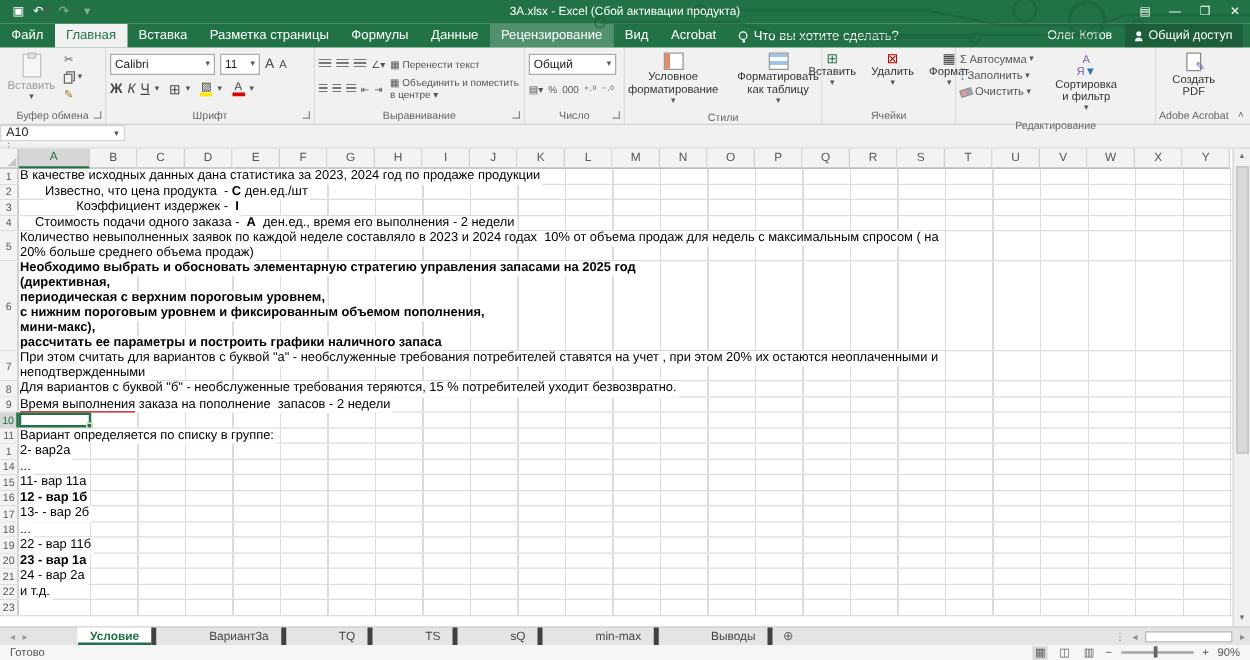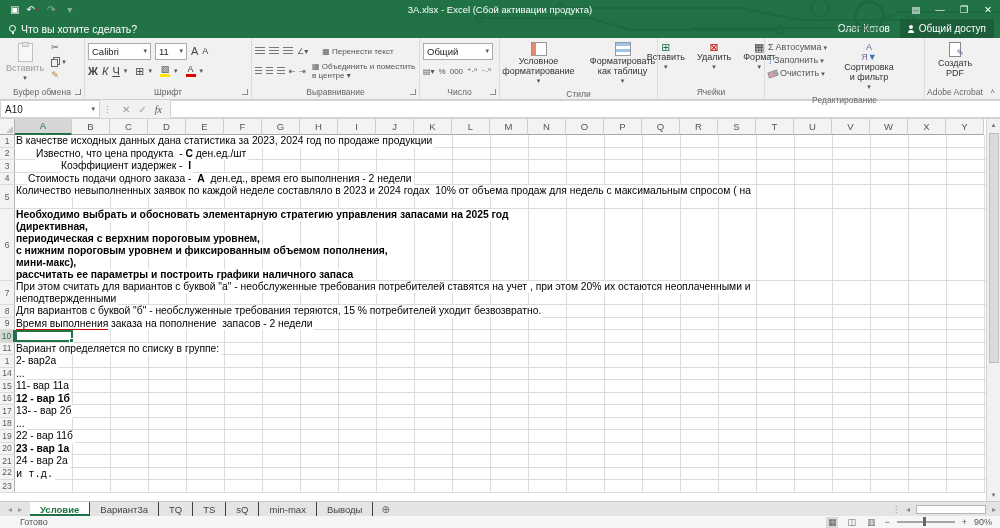--- a/index.html
+++ b/index.html
@@ -68,21 +68,21 @@
   .mag-ic::after { content:''; position:absolute; width:5px; height:2px; background:#2e75b6;
     right:-4px; bottom:-2px; transform:rotate(45deg); }
   .erase-ic { width:10px; height:6px; background:linear-gradient(90deg,#e498a3 50%,#9aa7b8 50%);
     transform:rotate(-18deg); border:1px solid #888; }
   .fill-dn { border-top:1px solid #555; font-size:8px; line-height:9px; color:#2e75b6; padding-top:1px; }
   .pdf-ic { width:12px; height:15px; background:#fff; border:1px solid #888; position:relative; margin-bottom:1px; }
   .pdf-ic::after { content:'✎'; position:absolute; right:-4px; bottom:-2px; font-size:9px; color:#7b5ea7; }
   .collapse { position:absolute; right:5px; bottom:3px; font-size:8px; color:#666; }
 
   
-  .fbar { height:19px; display:flex; align-items:stretch; background:#f1f1f1; border-bottom:1px solid #d4d4d4; }
+  .fbar { height:19px; display:flex; align-items:stretch; background:#f1f1f1; border-bottom:1px solid #d4d4d4;flex-direction:column; }
   .namebox { width:100px; background:#fff; border:1px solid #d4d4d4; font-size:10px; color:#222;
     display:flex; align-items:center; justify-content:space-between; padding:0 4px; }
   .nb-split { width:14px; display:flex; align-items:center; justify-content:center; color:#888; font-size:8px; }
   .fxbtns { display:flex; align-items:center; gap:8px; padding:0 8px; color:#9a9a9a; font-size:10px; }
   .fx { font-style:italic; font-family:"Liberation Serif",serif; color:#555; }
   .finput { flex:1; background:#fff; border:1px solid #d4d4d4; border-right:none; }
 
   
   .grid-wrap { display:flex; height:382px; }
   .sheet { flex:1; overflow:hidden; background:#fff; }
@@ -108,28 +108,28 @@
   .fillhandle { position:absolute; right:-3px; bottom:-3px; width:5px; height:5px; background:#217346; border:1px solid #fff; }
   .vscroll { width:14px; background:#f1f1f1; border-left:1px solid #d4d4d4; display:flex;
     flex-direction:column; align-items:center; font-size:7px; color:#707070; }
   .vthumb { width:10px; height:230px; background:#dadada; border:1px solid #bdbdbd; margin-top:2px; }
   .varrow { line-height:12px; }
   .vspacer { flex:1; }
 
   
   .tabbar { height:15px; background:#e4e4e4; border-top:1px solid #c8c8c8; display:flex; align-items:stretch; font-size:9.5px; color:#444; }
   .navarrows { display:flex; align-items:center; gap:6px; padding:0 8px; color:#9a9a9a; font-size:8px; }
-  .stab { padding:0 10px; display:flex; align-items:center; border-right:1px solid #404040; cursor:default; white-space:nowrap; }
+  .stab { padding:0 10px; display:flex; align-items:center; border-right:4px solid #404040; cursor:default; white-space:nowrap;margin-left:32px; }
   .stab.active { background:#fff; color:#217346; font-weight:bold; box-shadow:inset 0 -2px 0 #217346; }
   .addsheet { display:flex; align-items:center; padding:0 8px; color:#666; font-size:10px; }
   .hscroll { margin-left:auto; display:flex; align-items:center; gap:6px; padding-right:4px; color:#8a8a8a; font-size:8px; }
   .hthumb { width:70px; height:9px; background:#fff; border:1px solid #b5b5b5; }
 
   
-  .statusbar { height:12px; background:#f6f6f6; display:flex; align-items:center; font-size:9px; color:#555;padding-left:12px; }
+  .statusbar { height:12px; background:#f6f6f6; display:flex; align-items:center; font-size:9px; color:#555; }
   .statusbar .ready { padding-left:8px; }
   .sright { margin-left:auto; display:flex; align-items:center; gap:7px; padding-right:8px; }
   .viewbtn { font-size:9px; color:#666; line-height:11px; padding:0 2px; }
   .viewbtn.sel { background:#d8d8d8; }
   .ztrack { width:58px; height:2px; background:#a6a6a6; position:relative; }
   .zthumb { position:absolute; left:45%; top:-4px; width:3px; height:9px; background:#666; }
 </style>
 </head>
 <body>
 
@@ -156,20 +156,31 @@
   <div class="title-text">3A.xlsx - Excel (Сбой активации продукта)</div>
   <div class="winbtns">
     <span>▤</span>
     <span>—</span>
     <span>❐</span>
     <span>✕</span>
   </div>
 </div>
 
 <div class="tabrow">
+  <div style="display:flex">
+      <div class="rtab file">Файл</div>
+      <div class="rtab active">Главная</div>
+      <div class="rtab">Вставка</div>
+      <div class="rtab">Разметка страницы</div>
+      <div class="rtab">Формулы</div>
+      <div class="rtab">Данные</div>
+      <div class="rtab highlight">Рецензирование</div>
+      <div class="rtab">Вид</div>
+      <div class="rtab">Acrobat</div>
+    </div>
   <div class="tellme">
     <span class="bulb-ic"></span>
     <span>Что вы хотите сделать?</span>
   </div>
   <div class="account">
     <span>Олег Котов</span>
     <span class="sharebtn">
       <span class="person-ic"></span>
       <span>Общий доступ</span>
     </span>
@@ -194,21 +205,21 @@
         <div class="smallbtn" style="color:#b7791f">✎</div>
       </div>
     </div>
     <div class="rg-label"><span>Буфер обмена</span><span class="dlg"></span></div>
   </div>
 
   <div class="rgroup" style="width:167px">
     <div class="rg-content">
       <div class="fcol">
         <div class="frow">
-          <div class="selbox-ui" style="width:63px">
+          <div class="selbox-ui" style="width:84px">
             <span>Calibri</span>
               <span class="caret">▾</span>
             </div>
           <div class="selbox-ui" style="width:32px">
             <span>11</span>
               <span class="caret">▾</span>
             </div>
           <span class="ft-glyph">А</span>
           <span class="ft-glyph sm">А</span>
         </div>
@@ -236,21 +247,21 @@
   </div>
 
   <div class="rgroup" style="width:168px">
     <div class="rg-content">
       <div class="fcol">
         <div class="frow">
           <span class="bars"></span>
           <span class="bars"></span>
           <span class="bars"></span>
           <span class="mini">∠▾</span>
-          <span class="mini" style="margin-left:10px">▦ <span>Перенести текст</span></span>
+          <span class="mini" style="margin-left:0">▦ <span>Перенести текст</span></span>
         </div>
         <div class="frow">
           <span class="bars"></span>
           <span class="bars"></span>
           <span class="bars"></span>
           <span class="mini">⇤</span>
           <span class="mini">⇥</span>
           <span class="mini" style="margin-left:2px">▦ <span>Объединить и поместить в центре</span> ▾</span>
         </div>
       </div>
@@ -436,20 +447,21 @@
               <div class="tline"><span>Стоимость подачи одного заказа -  </span><span class="bld">А</span><span>  ден.ед., время его выполнения - 2 недели</span></div>
             </div>
           </div>
         </div>
         <div class="grid-row multi" style="height: 24px;">
           <div class="row-num">5</div>
           <div class="row-content">
             <div class="vlines"></div>
             <div class="row-text">
               <div class="tline"><span>Количество невыполненных заявок по каждой неделе составляло в 2023 и 2024 годах  10% от объема продаж для недель с максимальным спросом ( на</span></div>
+              <div class="tline"><span>20% больше среднего объема продаж)</span></div>
             </div>
           </div>
         </div>
         <div class="grid-row multi" style="height: 72px;">
           <div class="row-num">6</div>
           <div class="row-content">
             <div class="vlines"></div>
             <div class="row-text bld">
               <div class="tline"><span>Необходимо выбрать и обосновать элементарную стратегию управления запасами на 2025 год</span></div>
               <div class="tline"><span>(директивная,</span></div>
@@ -580,21 +592,21 @@
         </div>
         <div class="grid-row" style="height: 12.5px;">
           <div class="row-num">21</div>
           <div class="row-content">
             <div class="vlines"></div>
             <div class="row-text">
               <div class="tline"><span>24 - вар 2а</span></div>
             </div>
           </div>
         </div>
-        <div class="grid-row" style="height: 12.5px; font-family: Liberation Mono, monospace;">
+        <div class="grid-row" style="height: 12.5px;">
           <div class="row-num">22</div>
           <div class="row-content">
             <div class="vlines"></div>
             <div class="row-text">
               <div class="tline"><span>и т.д.</span></div>
             </div>
           </div>
         </div>
         <div class="grid-row" style="height: 12.5px;">
           <div class="row-num">23</div>

